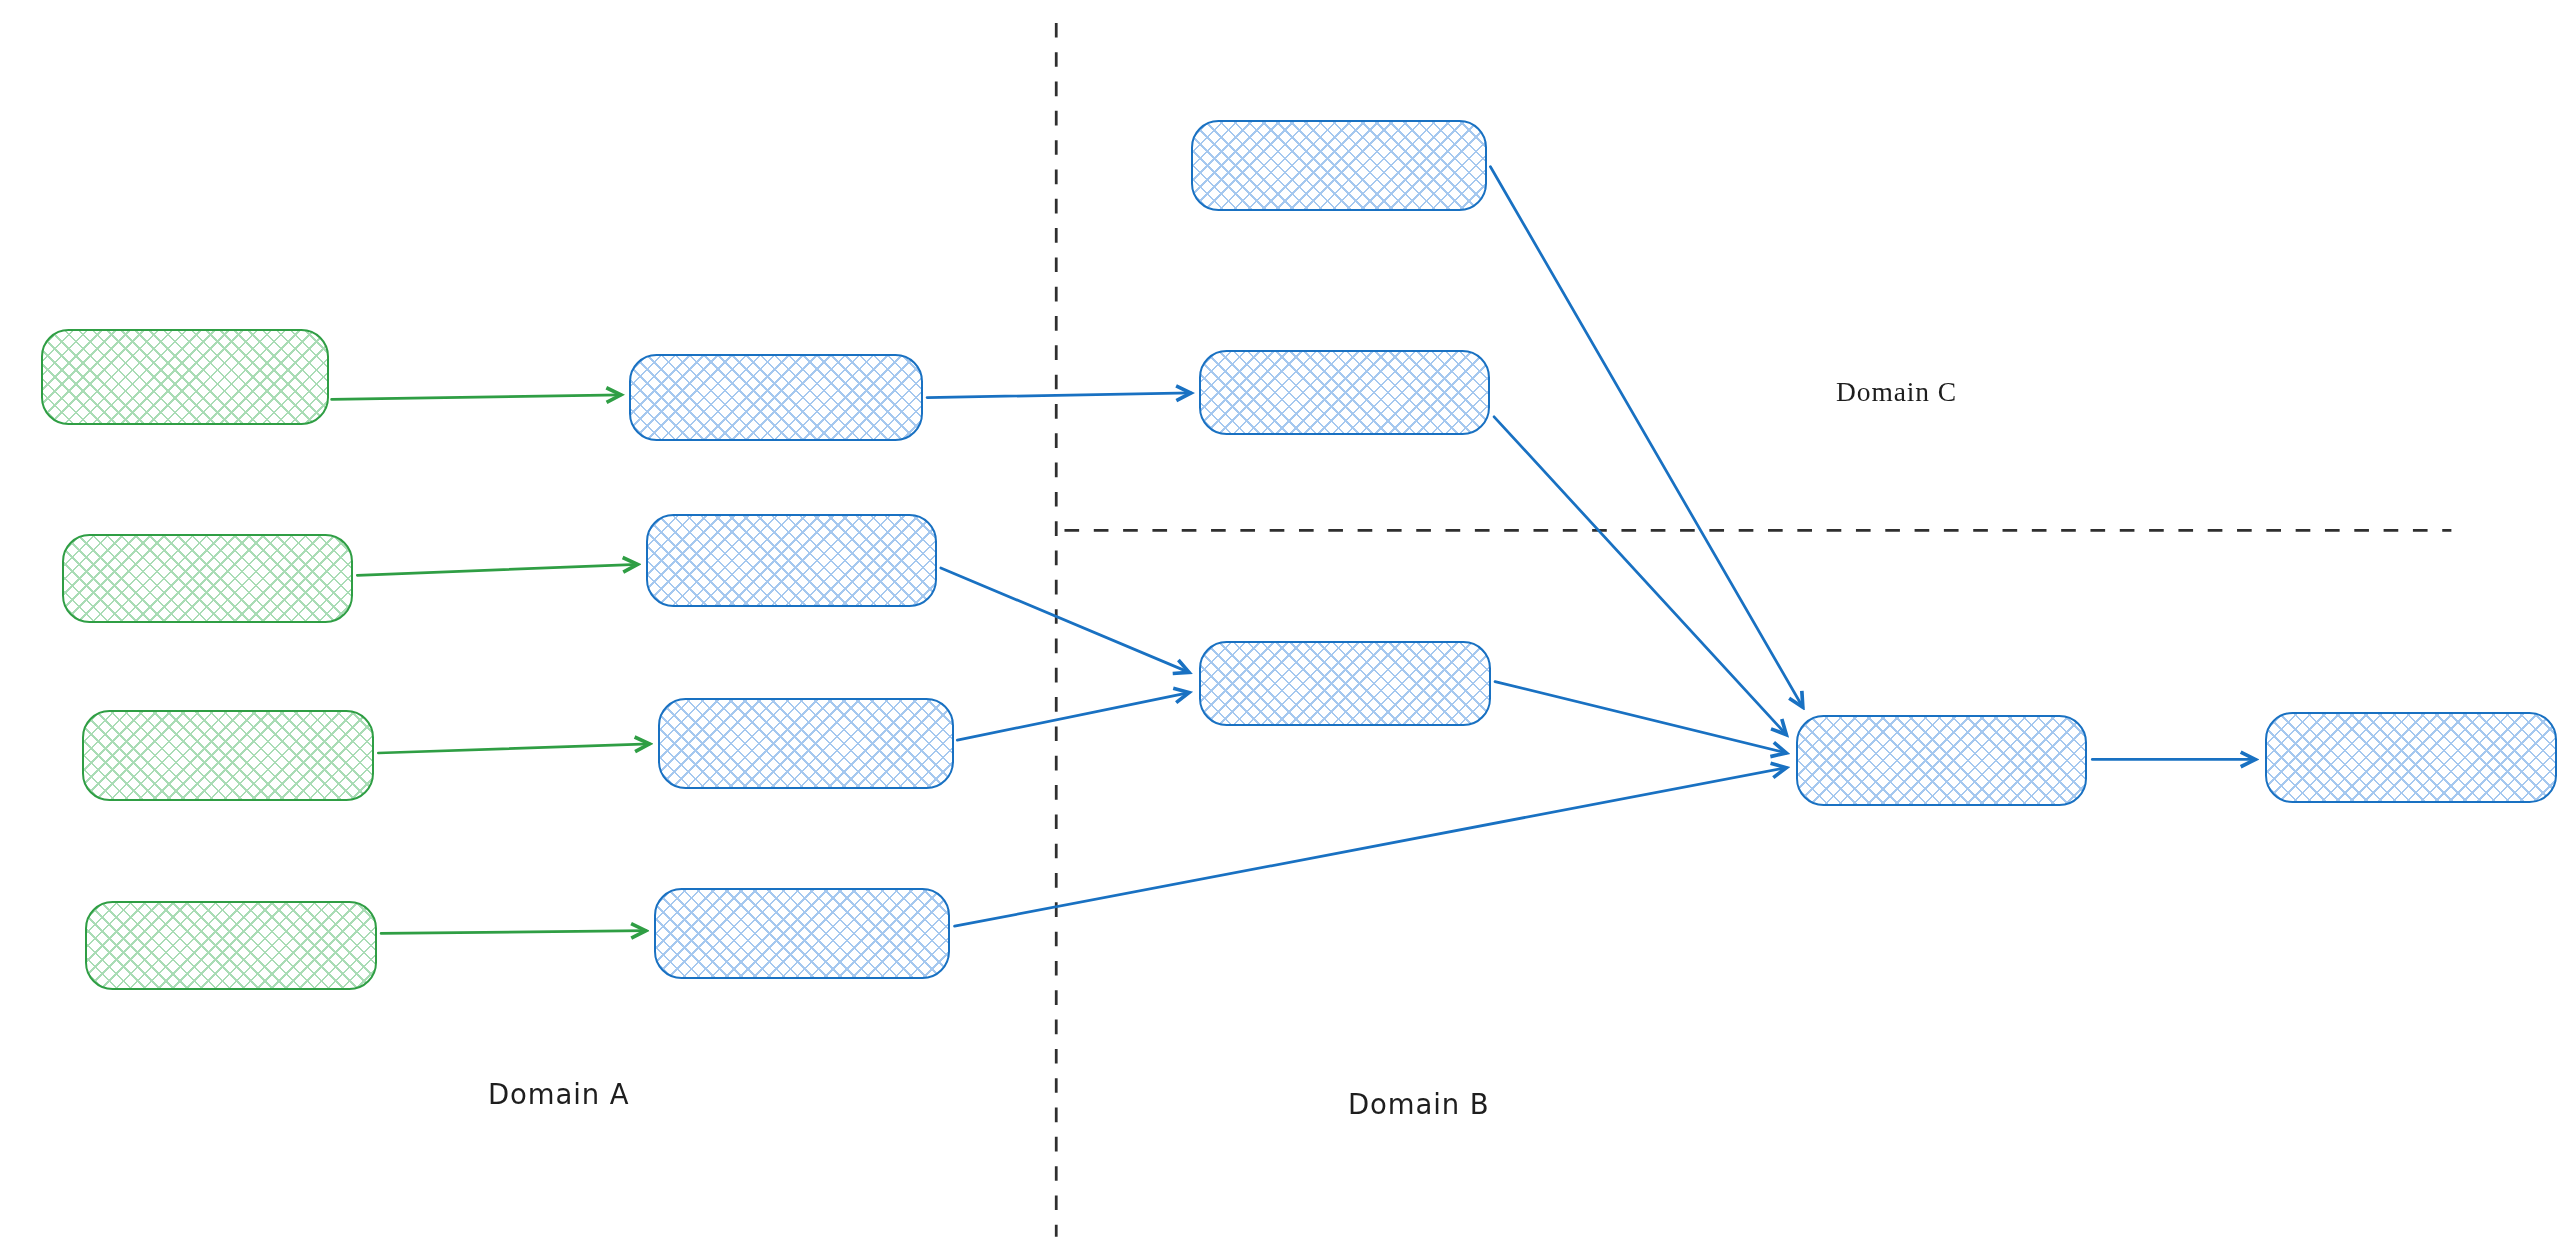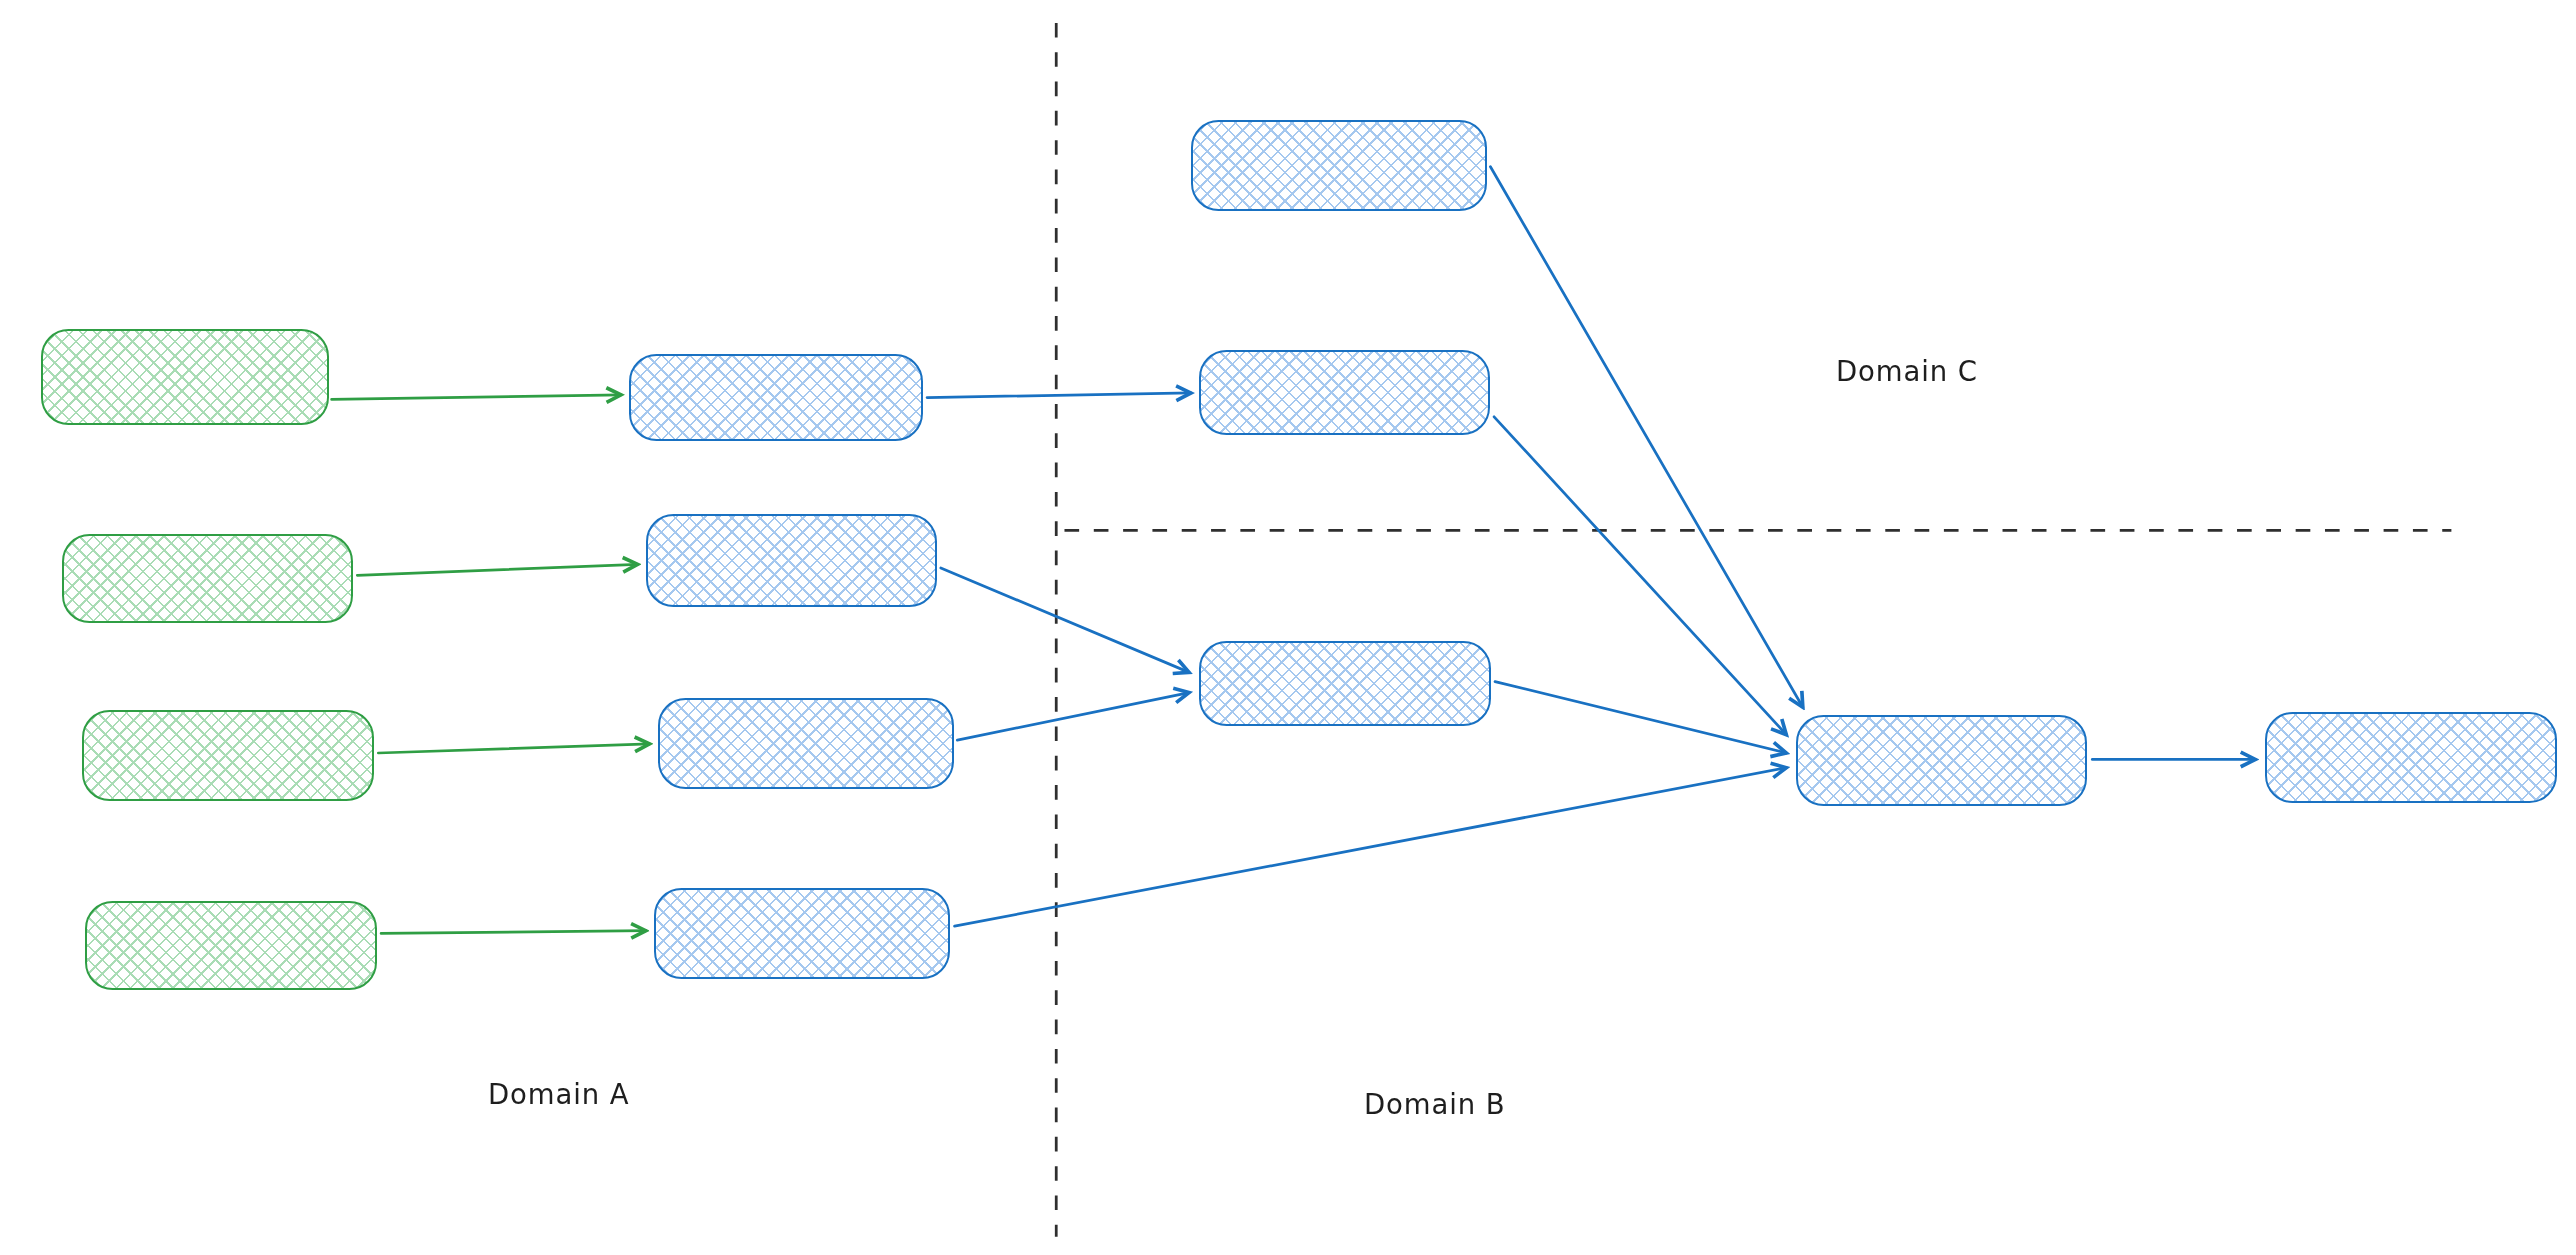--- a/index.html
+++ b/index.html
@@ -105,17 +105,17 @@
       <div class="node node-blue" style="left: 629px; top: 354px; width: 294px; height: 87px;"></div>
       <div class="node node-blue" style="left: 646px; top: 514px; width: 291px; height: 93px;"></div>
       <div class="node node-blue" style="left: 658px; top: 698px; width: 296px; height: 91px;"></div>
       <div class="node node-blue" style="left: 654px; top: 888px; width: 296px; height: 91px;"></div>
       <div class="node node-blue" style="left: 1191px; top: 120px; width: 296px; height: 91px;"></div>
       <div class="node node-blue" style="left: 1199px; top: 350px; width: 291px; height: 85px;"></div>
       <div class="node node-blue" style="left: 1199px; top: 641px; width: 292px; height: 85px;"></div>
       <div class="node node-blue" style="left: 1796px; top: 715px; width: 291px; height: 91px;"></div>
       <div class="node node-blue" style="left: 2265px; top: 712px; width: 292px; height: 91px;"></div>
       <div class="domain-label" style="left: 488px; top: 1078px;">Domain A</div>
-      <div class="domain-label" style="left: 1348px; top: 1088px; margin-left: 16px;">Domain B</div>
-      <div class="domain-label" style="left: 1836px; top: 355px;">Domain C</div>
+      <div class="domain-label" style="left: 1348px; top: 1088px;">Domain B</div>
+      <div class="domain-label" style="left: 1836px; top: 376px; font-family: Liberation Serif, serif;">Domain C</div>
     </div>
 </div>
 
 
 </body></html>

